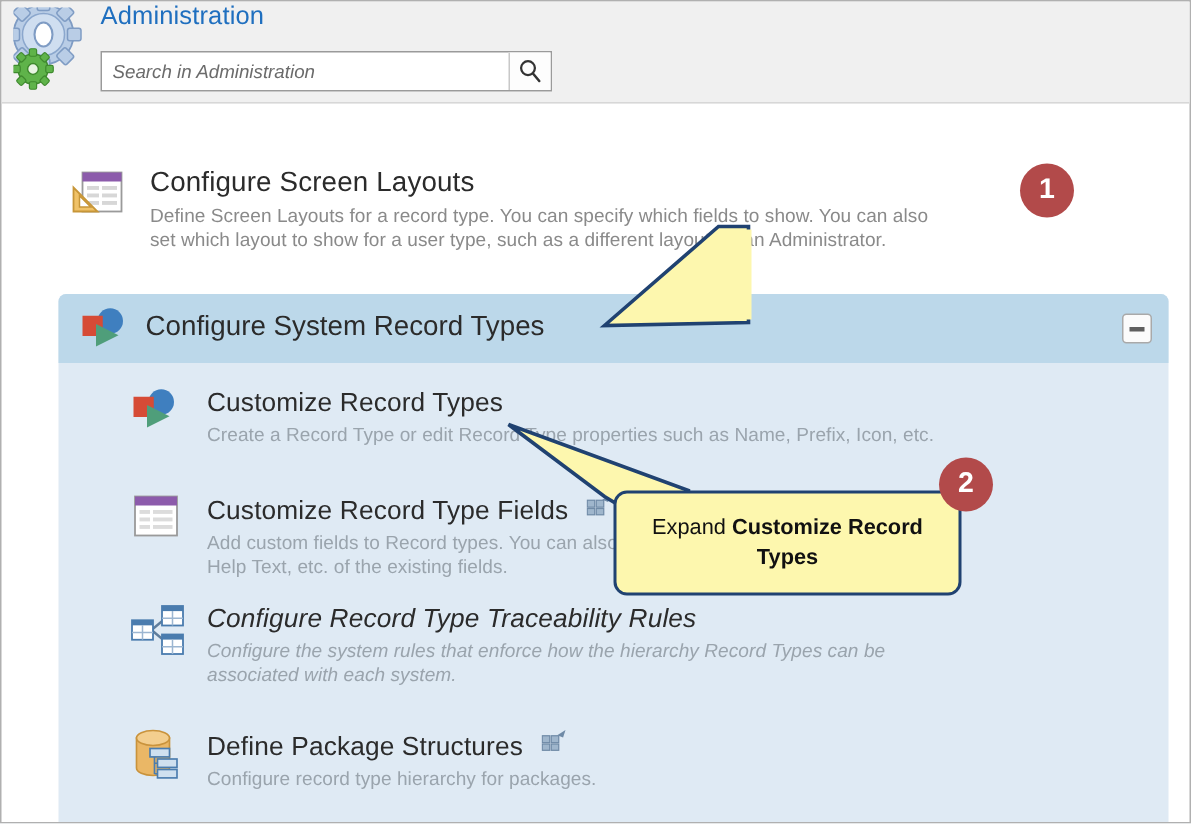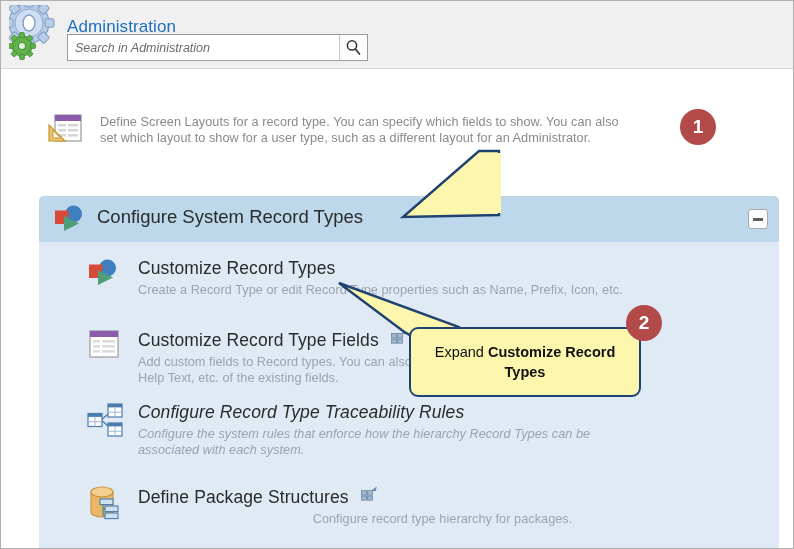--- a/index.html
+++ b/index.html
@@ -23,21 +23,21 @@
     left: 0; top: 0;
     width: 794px; height: 68px;
     background: #f0f0f0;
     border-bottom: 1px solid #d7d7d7;
   }
   #gear-icon-wrap {
     position: absolute; left: 8px; top: 4px;
     width: 58px; height: 58px;
   }
   #app-title {
-    position: absolute; left: 66px; top: 16px;
+    position: absolute; left: 66px; top: 0;
     font-size: 17px; color: #1f6fbf;
     letter-spacing: .1px;
   }
   #search-wrap {
     position: absolute; left: 66px; top: 33px;
     width: 301px; height: 27px;
     display: flex;
     background: #ffffff;
     border: 1px solid #9a9a9a;
   }
@@ -204,20 +204,21 @@
             <rect x="12" y="24" width="8" height="2.6"></rect>
             <rect x="22" y="14" width="10" height="2.6"></rect>
             <rect x="22" y="19" width="10" height="2.6"></rect>
             <rect x="22" y="24" width="10" height="2.6"></rect>
           </g>
           <polygon points="3,31 19,31 3,15" fill="#f0c268" stroke="#c79638" stroke-width="1.2"></polygon>
           <polygon points="7,28 14.5,28 7,20.5" fill="#ffffff" stroke="#c79638" stroke-width="1"></polygon>
         </svg>
       </div>
       <div style="margin-left:54px;">
+        <div class="item-title">Configure Screen Layouts</div>
         <div class="item-desc" style="margin-top:4px;">Define Screen Layouts for a record type. You can specify which fields to show. You can also</div>
         <div class="item-desc">set which layout to show for a user type, such as a different layout for an Administrator.</div>
       </div>
     </div>
 
     <div id="group">
 
       <div id="group-header">
         <div id="group-header-icon">
           <svg width="34" height="30" viewBox="0 0 34 30">
@@ -332,21 +333,21 @@
             <span class="ext-icon">
               <svg width="17" height="15" viewBox="0 0 17 15">
                 <rect x="0.5" y="4.5" width="5" height="4.6" fill="#9fb6cc" stroke="#6f8aa6" stroke-width=".8"></rect>
                 <rect x="6.5" y="4.5" width="5" height="4.6" fill="#9fb6cc" stroke="#6f8aa6" stroke-width=".8"></rect>
                 <rect x="0.5" y="10" width="5" height="4.2" fill="#9fb6cc" stroke="#6f8aa6" stroke-width=".8"></rect>
                 <rect x="6.5" y="10" width="5" height="4.2" fill="#9fb6cc" stroke="#6f8aa6" stroke-width=".8"></rect>
                 <path d="M10.5 4.2 L16 0.6 L14.4 5.6 Z" fill="#6f8aa6"></path>
               </svg>
             </span>
           </div>
-          <div class="item-desc" style="margin-top:3px;text-align:center;">Configure record type hierarchy for packages.</div>
+          <div class="item-desc" style="margin-top:3px;">Configure record type hierarchy for packages.</div>
         </div>
       </div>
 
     </div>
 
     <svg class="callout-tail" style="left:380px; top:60px;" width="120" height="110" viewBox="0 0 120 110">
       <polygon points="98,22 118,22 118,86 22,88" fill="#fdf7ae" stroke="#204271" stroke-width="2.4"></polygon>
       <line x1="118" y1="24" x2="118" y2="84" stroke="#fdf7ae" stroke-width="5"></line>
     </svg>
     <div class="badge" style="left:679px; top:40px;">1</div>

